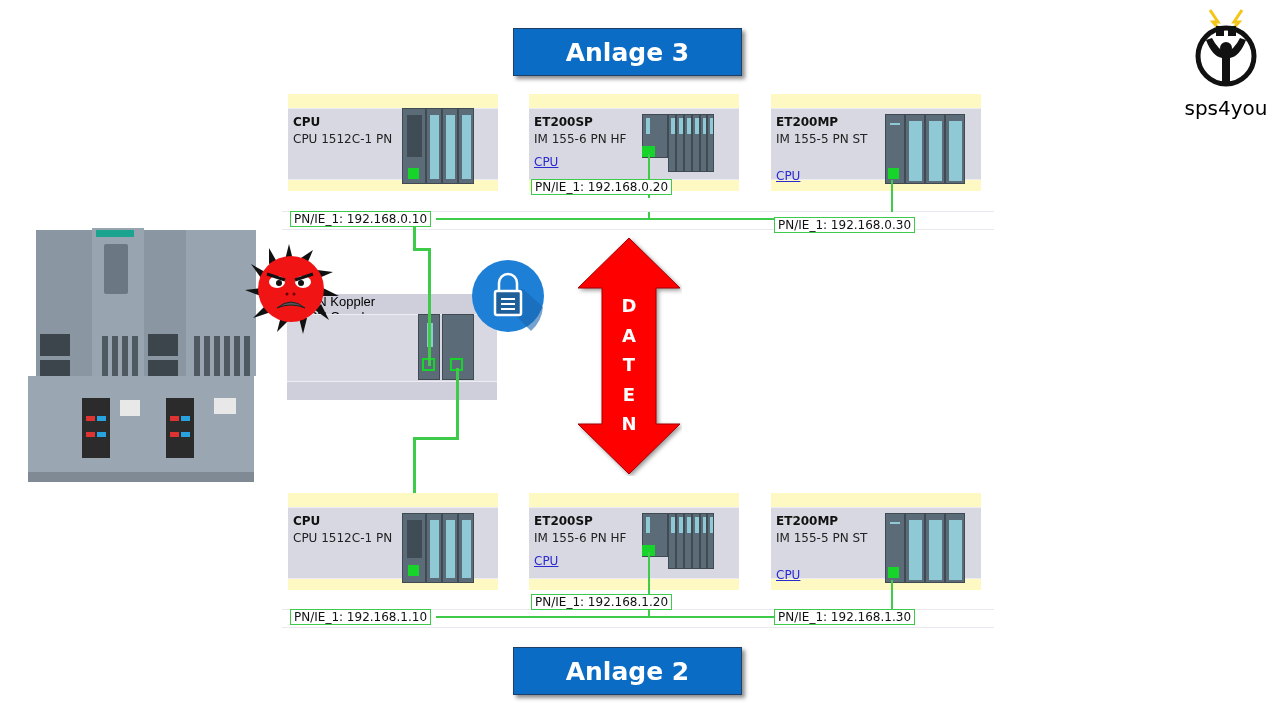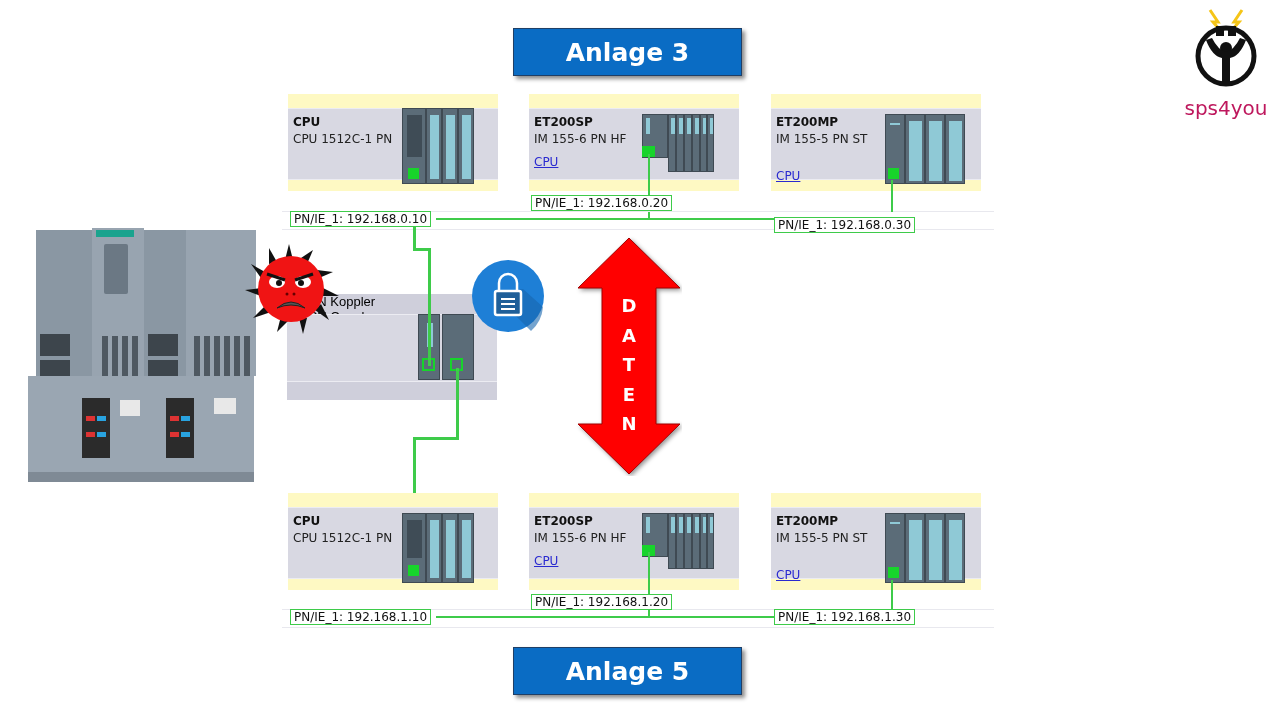--- a/index.html
+++ b/index.html
@@ -63,32 +63,32 @@
   .arrow-wrap { position: absolute; left: 576px; top: 236px; width: 106px; height: 240px; }
   .arrow-text {
     position: absolute; left: 0; right: 0; top: 55px;
     color: #fff; font-weight: bold; font-size: 18px; text-align: center; line-height: 29.5px;
     font-family: "DejaVu Sans", sans-serif;
   }
 
   .logo { position: absolute; left: 1176px; top: 4px; width: 100px; height: 120px; }
   .logo-text {
     position: absolute; left: 0; right: 0; top: 92px; text-align: center;
-    font-size: 20px; color: #be185d; font-family: "DejaVu Sans", sans-serif;
+    font-size: 20px; color: #000000; font-family: "DejaVu Sans", sans-serif;
   }
 
   .photo { position: absolute; left: 22px; top: 226px; width: 236px; height: 258px; }
   .virus { position: absolute; left: 243px; top: 244px; width: 96px; height: 90px; }
   .lock { position: absolute; left: 471px; top: 259px; width: 74px; height: 74px; }
 </style>
 </head>
 <body>
 
 <div class="title-box" style="left:513px; top:28px;">Anlage 3</div>
-<div class="title-box" style="left:513px; top:647px;">Anlage 5</div>
+<div class="title-box" style="left:513px; top:647px;">Anlage 2</div>
 
 <div class="logo">
   <svg width="100" height="92" viewBox="0 0 100 92">
     <path d="M34 6 L42 18 L37 18 L44 26" stroke="#f5c518" stroke-width="3" fill="none"></path>
     <path d="M66 6 L58 18 L63 18 L56 26" stroke="#f5c518" stroke-width="3" fill="none"></path>
     <circle cx="50" cy="52" r="28" fill="none" stroke="#111" stroke-width="5"></circle>
     <rect x="40" y="22" width="8" height="10" fill="#111"></rect>
     <rect x="52" y="22" width="8" height="10" fill="#111"></rect>
     <circle cx="50" cy="44" r="6" fill="#111"></circle>
     <path d="M30 36 Q36 52 46 54 L46 78 L54 78 L54 54 Q64 52 70 36 L64 34 Q58 46 50 48 Q42 46 36 34 Z" fill="#111"></path>
@@ -174,21 +174,21 @@
   </div>
   <div class="port" style="left:117px; top:74px;"></div>
 </div>
 
 <div class="net-line" style="left:436px; top:218px; width:340px; height:2px;"></div>
 <div class="net-line" style="left:648px; top:154px; width:2px; height:44px;"></div>
 <div class="net-line" style="left:648px; top:212px; width:2px; height:8px;"></div>
 <div class="net-line" style="left:891px; top:180px; width:2px; height:32px;"></div>
 
 <div class="ip-label" style="left:290px; top:211px;">PN/IE_1:  192.168.0.10</div>
-<div class="ip-label" style="left:531px; top:195px;">PN/IE_1:  192.168.0.20</div>
+<div class="ip-label" style="left:531px; top:179px;">PN/IE_1:  192.168.0.20</div>
 <div class="ip-label" style="left:774px; top:217px;">PN/IE_1:  192.168.0.30</div>
 
 <div class="koppler">
   <div class="band"></div>
   <div class="dev-name" style="top:24px; font-size:13px;">PN/PN Koppler</div>
   <div class="dev-type" style="top:43px; font-size:13px;">PN/PN Coupler</div>
   <div class="hw" style="left:131px; top:20px; width:56px; height:66px;">
     <div class="mod" style="left:0; top:0; width:22px; height:66px;">
         <div class="lite" style="left:8px; top:8px; width:6px; height:24px;"></div>
       </div>

